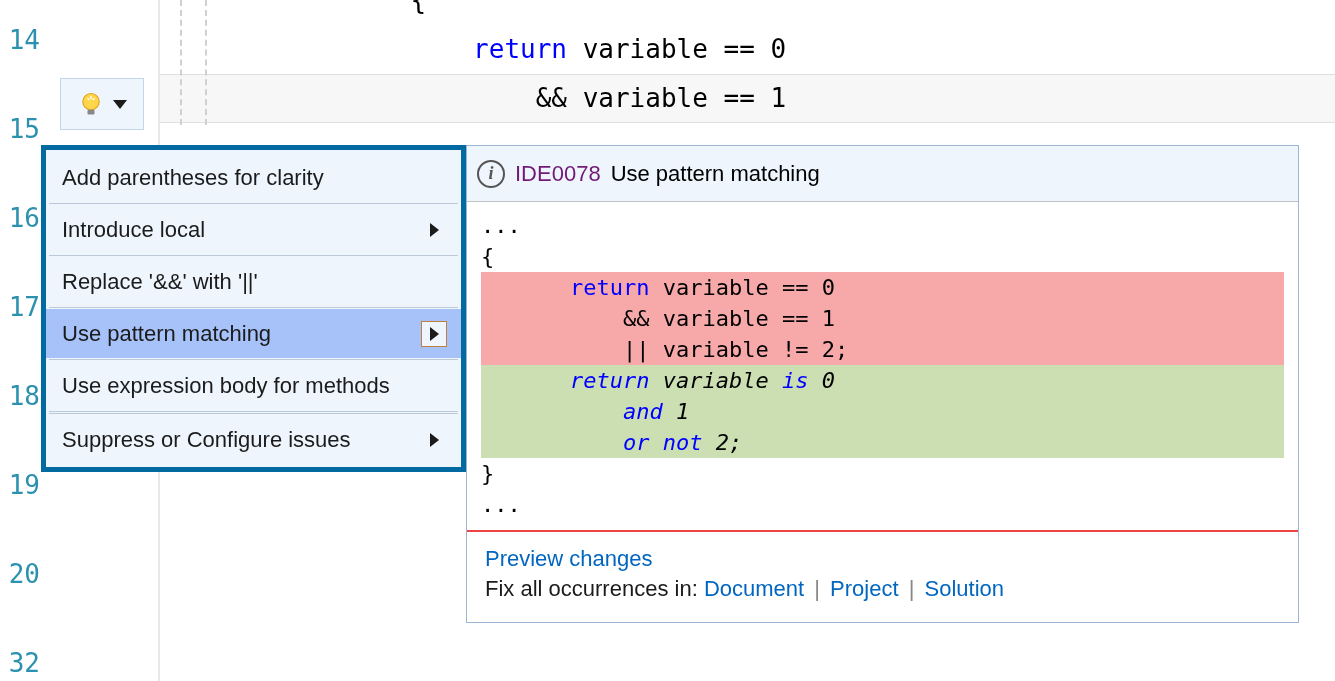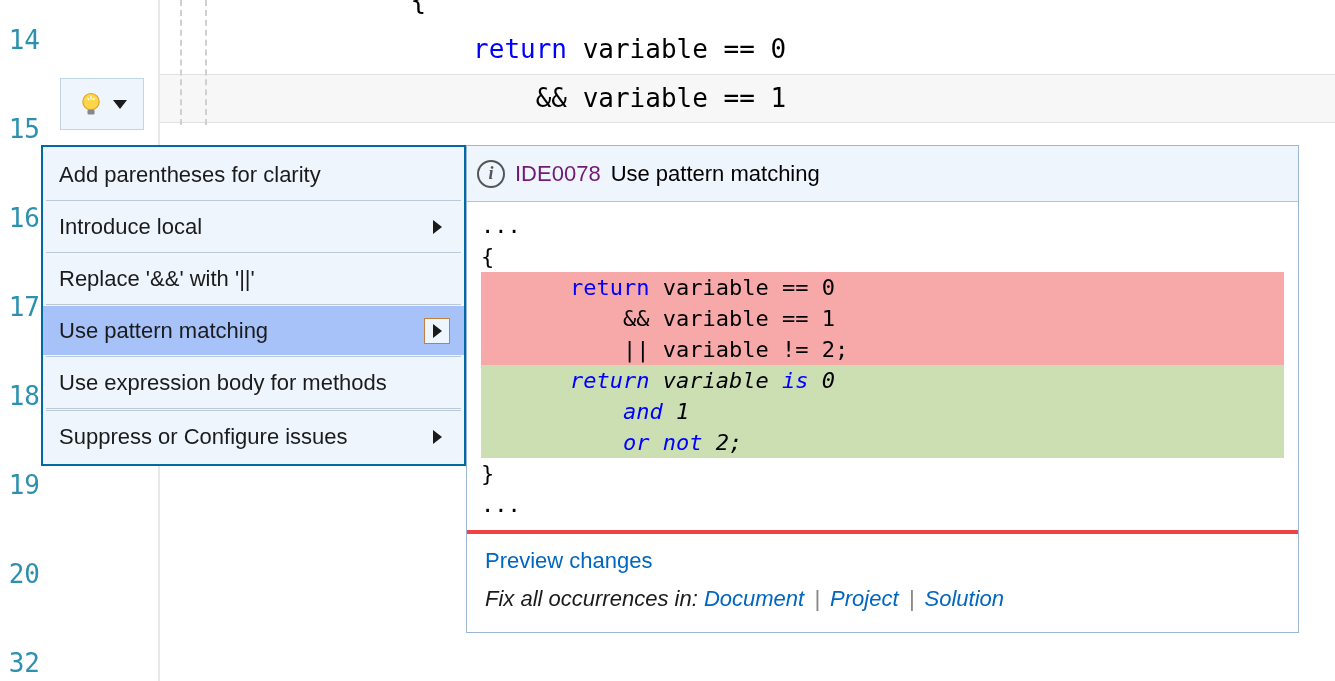--- a/index.html
+++ b/index.html
@@ -96,21 +96,21 @@
       border-left: 7px solid transparent;
       border-right: 7px solid transparent;
       border-top: 9px solid #1b1b1b;
     }
     .context-menu {
       position: absolute;
       top: 145px;
       left: 41px;
       width: 425px;
       background: #eef5fd;
-      border: 2px solid #0369a1;
+      border: 5px solid #0369a1;
       font-size: 22px;
       color: #1b1b1b;
       padding: 3px 0;
     }
     .menu-item {
       height: 49px;
       display: flex;
       align-items: center;
       padding: 0 14px 0 16px;
       justify-content: space-between;
@@ -180,27 +180,27 @@
       line-height: 31px;
     }
     .diff-row {
       white-space: pre;
       padding-left: 36px;
     }
     .diff-del { background: #f7a9a9; }
     .diff-add { background: #ccdfb3; font-style: italic; }
     .kw2 { color: #0000ff; }
     .preview-footer {
-      border-top: 4px solid #ef4444;
+      border-top: 2px solid #ef4444;
       padding: 14px 18px 20px 18px;
       font-size: 22px;
       color: #1b1b1b;
     }
     .link { color: #0066c0; cursor: pointer; }
-    .footer-line2 { margin-top: 12px; font-style: italic; }
+    .footer-line2 { margin-top: 4px; }
     .sep { color: #888; margin: 0 4px; }
   </style>
 </head>
 <body>
 
 <div class="editor-bg">
   <div class="highlight-line"></div>
   <div class="gutter-divider"></div>
   <div class="fold-dash1"></div>
   <div class="fold-dash2"></div>

